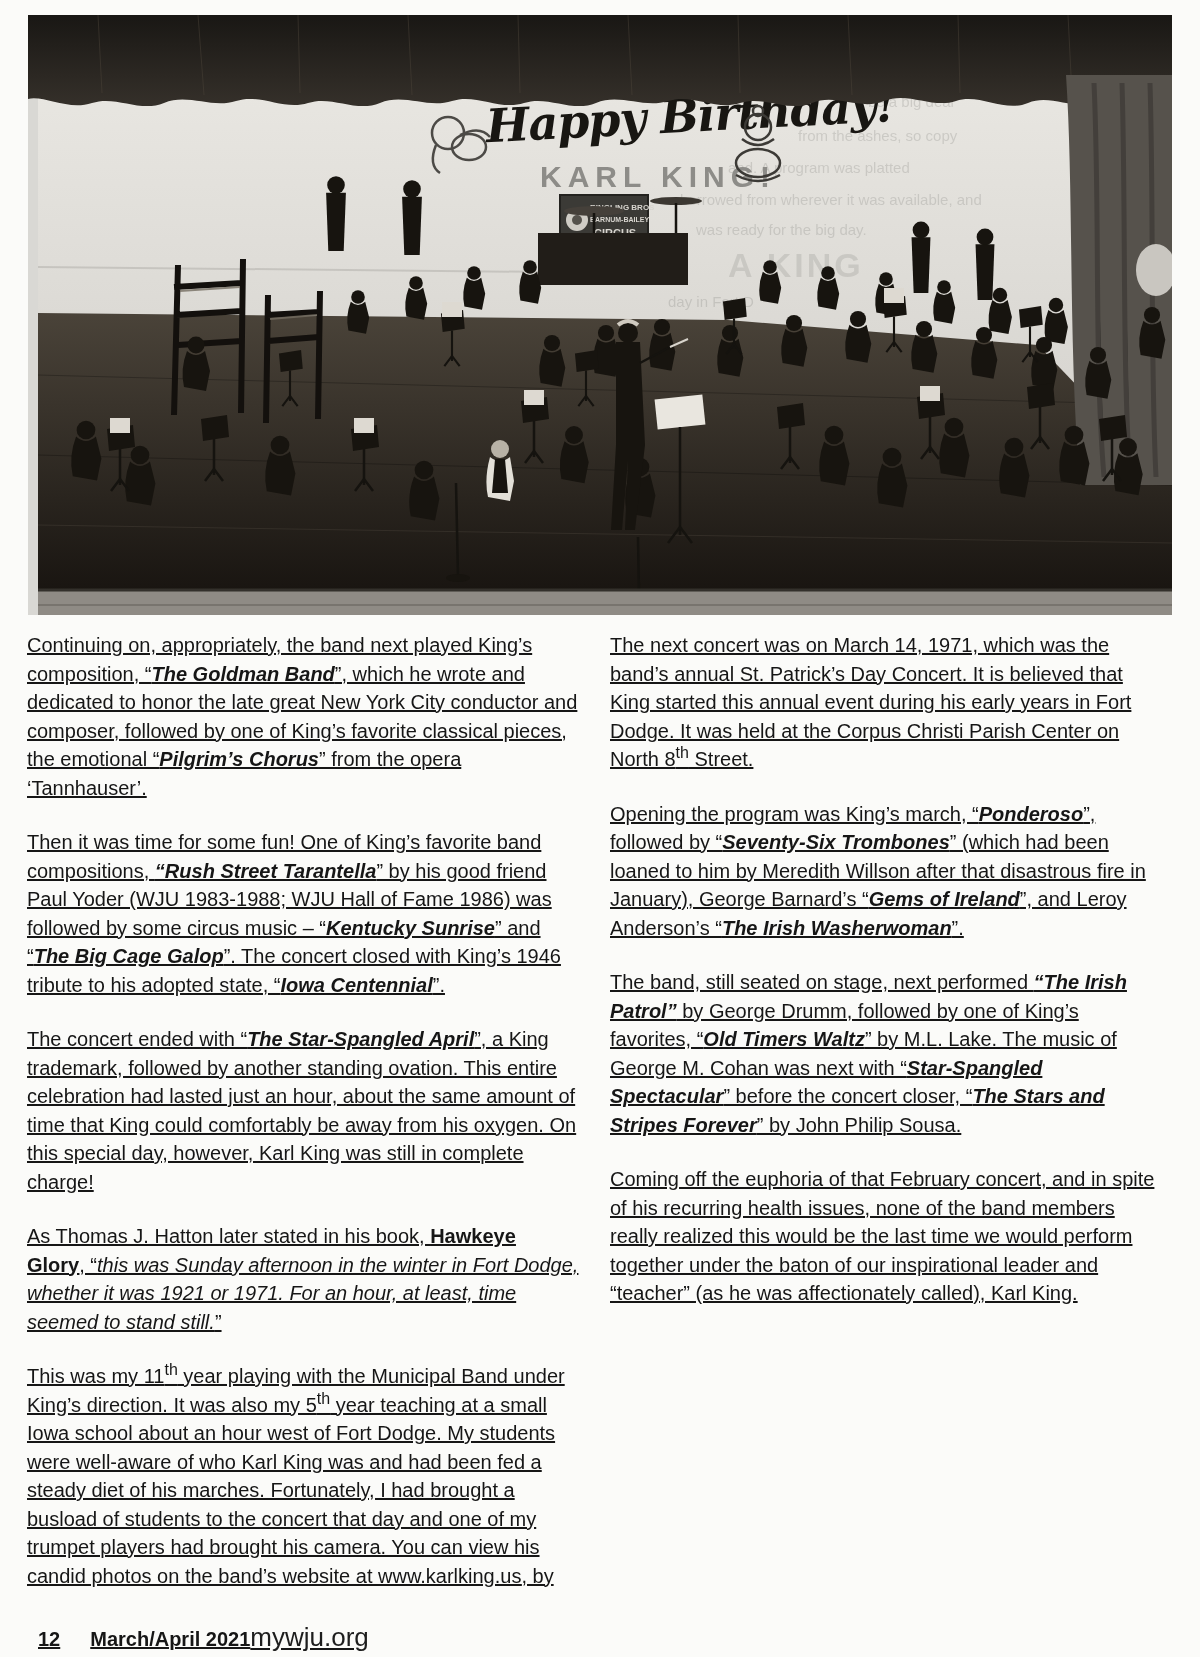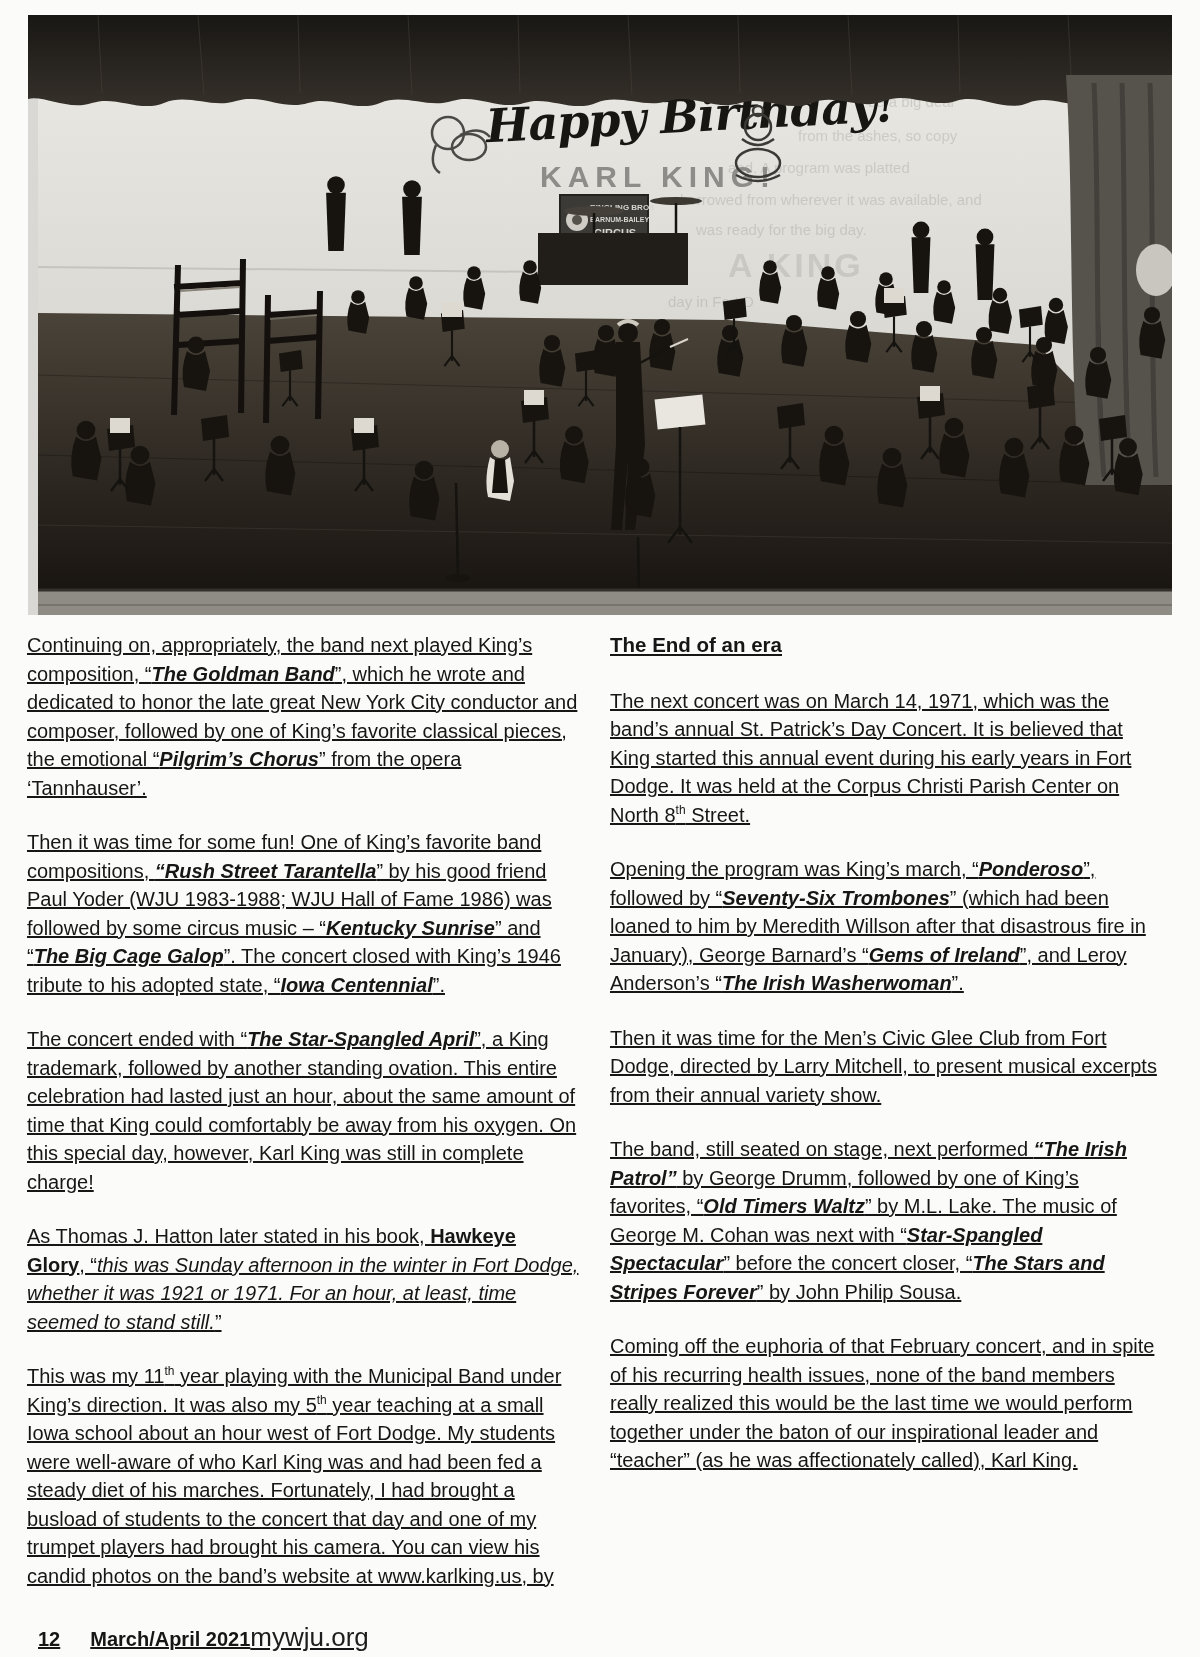--- a/index.html
+++ b/index.html
@@ -33,21 +33,21 @@
   .columns{
     position:absolute; top:631px; left:27px; width:1147px;
     display:flex; gap:31px;text-decoration:underline;
   }
   .col{width:552px; font-size:20px; line-height:28.5px; text-align:left;}
   .col p{margin:0 0 26px 0;}
   .s-bi{font-weight:bold; font-style:italic;}
   .s-i{font-style:italic;}
   .s-bu{font-weight:bold; text-decoration:underline;}
   .s-u{text-decoration:underline;}
-  .col sup{font-size:12px; line-height:0; vertical-align:super;}
+  .col sup{font-size:16px; line-height:0; vertical-align:super;}
   .section-heading{
     font-size:20.5px; font-weight:bold; text-decoration:underline;
     margin:0 0 27px 0; line-height:28.5px;
   }
   
   .footer{
     position:absolute; left:38px; top:1622px;
     display:flex; align-items:baseline; font-size:20px;text-decoration:underline;
   }
   .footer .pgnum{font-weight:bold; margin-right:30px;}
@@ -294,24 +294,22 @@
 
   <div class="columns">
     <div class="col">
       <p><span>Continuing on, appropriately, the band next played King’s composition, “</span><span class="s-bi">The Goldman Band</span><span>”, which he wrote and dedicated to honor the late great New York City conductor and composer, followed by one of King’s favorite classical pieces, the emotional “</span><span class="s-bi">Pilgrim’s Chorus</span><span>” from the opera ‘Tannhauser’.</span></p>
       <p><span>Then it was time for some fun!  One of King’s favorite band compositions, </span><span class="s-bi">“Rush Street Tarantella</span><span>” by his good friend Paul Yoder (WJU 1983-1988; WJU Hall of Fame 1986) was followed by some circus music – “</span><span class="s-bi">Kentucky Sunrise</span><span>” and “</span><span class="s-bi">The Big Cage Galop</span><span>”.  The concert closed with King’s 1946 tribute to his adopted state, “</span><span class="s-bi">Iowa Centennial</span><span>”.</span></p>
       <p><span>The concert ended with “</span><span class="s-bi">The Star-Spangled April</span><span>”, a King trademark, followed by another standing ovation.  This entire celebration had lasted just an hour, about the same amount of time that King could comfortably be away from his oxygen.  On this special day, however, Karl King was still in complete charge!</span></p>
       <p><span>As Thomas J. Hatton later stated in his book, </span><span class="s-bu">Hawkeye Glory</span><span>, “</span><span class="s-i">this was Sunday afternoon in the winter in Fort Dodge, whether it was 1921 or 1971.  For an hour, at least, time seemed to stand still.</span><span>”</span></p>
       <p><span>This was my 11</span><sup>th</sup><span> year playing with the Municipal Band under King’s direction.  It was also my 5</span><sup>th</sup><span> year teaching at a small Iowa school about an hour west of Fort Dodge.  My students were well-aware of who Karl King was and had been fed a steady diet of his marches.  Fortunately, I had brought a busload of students to the concert that day and one of my trumpet players had brought his camera.  You can view his candid photos on the band’s website at </span><span class="s-u">www.karlking.us</span><span>, by</span></p>
     </div>
     <div class="col">
-      <h3 class="section-heading">The End of an era</h3>
       <p><span>The next concert was on March 14, 1971, which was the band’s annual St. Patrick’s Day Concert.  It is believed that King started this annual event during his early years in Fort Dodge.  It was held at the Corpus Christi Parish Center on North 8</span><sup>th</sup><span> Street.</span></p>
       <p><span>Opening the program was King’s march, “</span><span class="s-bi">Ponderoso</span><span>”, followed by “</span><span class="s-bi">Seventy-Six Trombones</span><span>” (which had been loaned to him by Meredith Willson after that disastrous fire in January), George Barnard’s “</span><span class="s-bi">Gems of Ireland</span><span>”, and Leroy Anderson’s “</span><span class="s-bi">The Irish Washerwoman</span><span>”.</span></p>
-      <p><span>Then it was time for the Men’s Civic Glee Club from Fort Dodge, directed by Larry Mitchell, to present musical excerpts from their annual variety show.</span></p>
       <p><span>The band, still seated on stage, next performed </span><span class="s-bi">“The Irish Patrol”</span><span> by George Drumm, followed by one of King’s favorites, “</span><span class="s-bi">Old Timers Waltz</span><span>” by M.L. Lake.  The music of George M. Cohan was next with “</span><span class="s-bi">Star-Spangled Spectacular</span><span>” before the concert closer, “</span><span class="s-bi">The Stars and Stripes Forever</span><span>” by John Philip Sousa.</span></p>
       <p><span>Coming off the euphoria of that February concert, and in spite of his recurring health issues, none of the band members really realized this would be the last time we would perform together under the baton of our inspirational leader and “teacher” (as he was affectionately called), Karl King.</span></p>
     </div>
   </div>
 
   <div class="footer">
     <span class="pgnum">12</span>
     <span class="issue">March/April 2021</span>
     <span class="site">mywju.org</span>
   </div>

